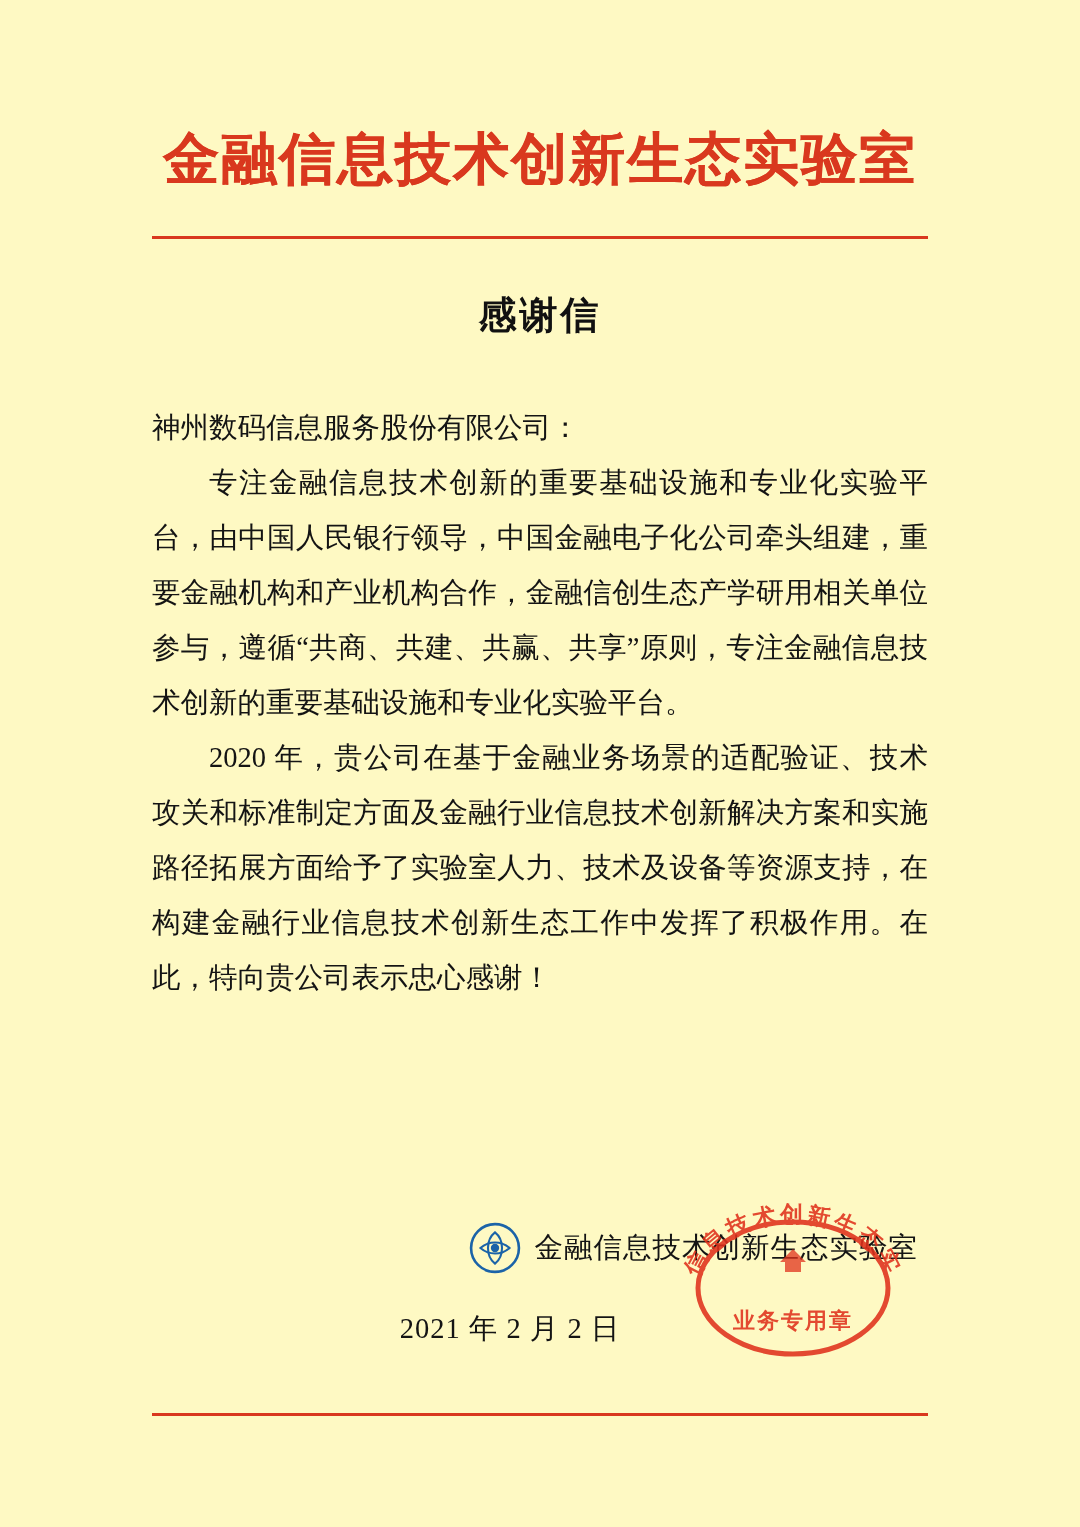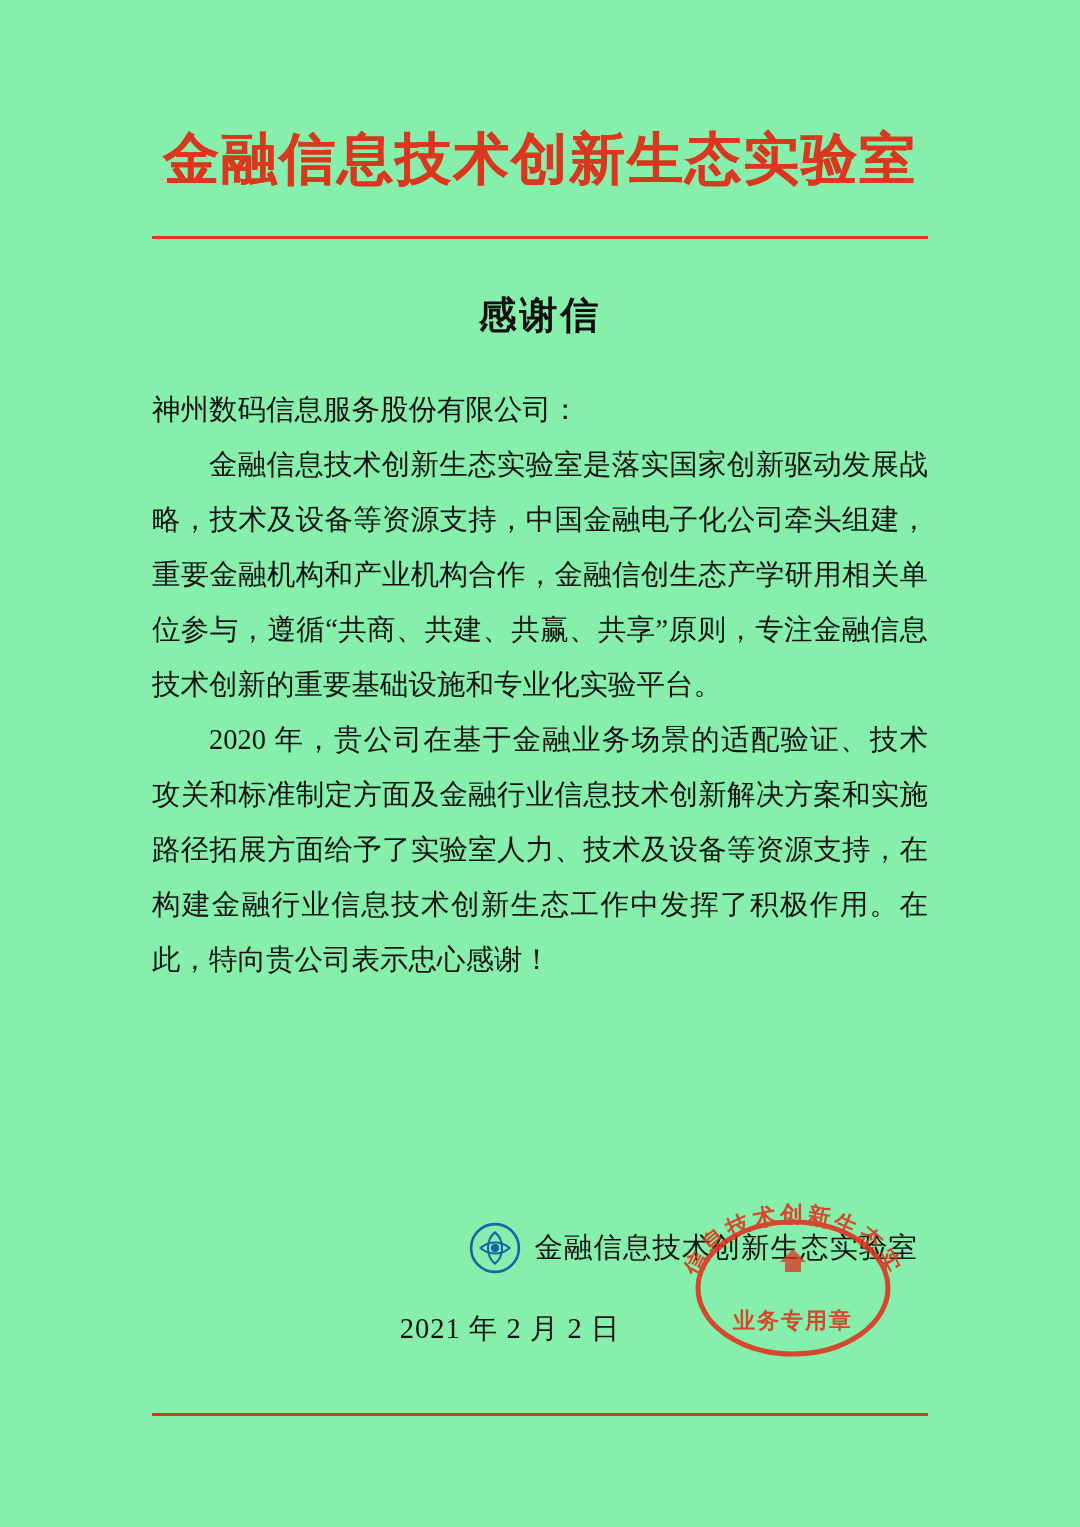--- a/index.html
+++ b/index.html
@@ -12,21 +12,21 @@
     height: 1527px;
     position: relative;
     font-family: "Liberation Serif", "DejaVu Serif", serif;
     color: #1a1a1a;
     overflow: hidden;
   }
 
   .page {
     position: absolute;
     inset: 0;
-    background: #86efac;
+    background: #fef9c3;
   }
 
   
   .letterhead {
     position: absolute;
     top: 128px;
     left: 0;
     right: 0;
     text-align: center;
   }
@@ -58,21 +58,21 @@
     text-align: center;
     font-family: Liberation Serif, serif;
     font-weight: 700;
     font-size: 38px;
     letter-spacing: 3px;
     color: #111;
   }
 
   .content {
     position: absolute;
-    top: 382px;
+    top: 400px;
     left: 152px;
     width: 776px;
     font-size: 28.5px;
     line-height: 55px;
     color: #141414;
     text-align: justify;
     text-justify: inter-ideograph;
   }
   .salutation {
     margin: 0 0 0 0;
@@ -146,21 +146,21 @@
 
   <div class="letterhead">
     <div class="letterhead-title">金融信息技术创新生态实验室</div>
   </div>
   <div class="letterhead-rule"></div>
 
   <div class="doc-title">感谢信</div>
 
   <div class="content">
     <p class="salutation">神州数码信息服务股份有限公司：</p>
-    <p class="para">金融信息技术创新生态实验室是落实国家创新驱动发展战略，技术及设备等资源支持，中国金融电子化公司牵头组建，重要金融机构和产业机构合作，金融信创生态产学研用相关单位参与，遵循“共商、共建、共赢、共享”原则，专注金融信息技术创新的重要基础设施和专业化实验平台。</p>
+    <p class="para">专注金融信息技术创新的重要基础设施和专业化实验平台，由中国人民银行领导，中国金融电子化公司牵头组建，重要金融机构和产业机构合作，金融信创生态产学研用相关单位参与，遵循“共商、共建、共赢、共享”原则，专注金融信息技术创新的重要基础设施和专业化实验平台。</p>
     <p class="para">2020 年，贵公司在基于金融业务场景的适配验证、技术攻关和标准制定方面及金融行业信息技术创新解决方案和实施路径拓展方面给予了实验室人力、技术及设备等资源支持，在构建金融行业信息技术创新生态工作中发挥了积极作用。在此，特向贵公司表示忠心感谢！</p>
   </div>
 
   <div class="sign-block">
     <div class="sign-row">
       <svg class="sign-logo" viewBox="0 0 100 100">
         <circle cx="50" cy="50" r="46" fill="none" stroke="#1b63a8" stroke-width="5"></circle>
         <path d="M50 20 C32 34, 32 66, 50 80 C68 66, 68 34, 50 20 Z" fill="none" stroke="#1b63a8" stroke-width="4"></path>
         <path d="M22 50 C38 36, 62 36, 78 50 C62 64, 38 64, 22 50 Z" fill="none" stroke="#1b63a8" stroke-width="4"></path>
         <circle cx="50" cy="50" r="8" fill="#1b63a8"></circle>

